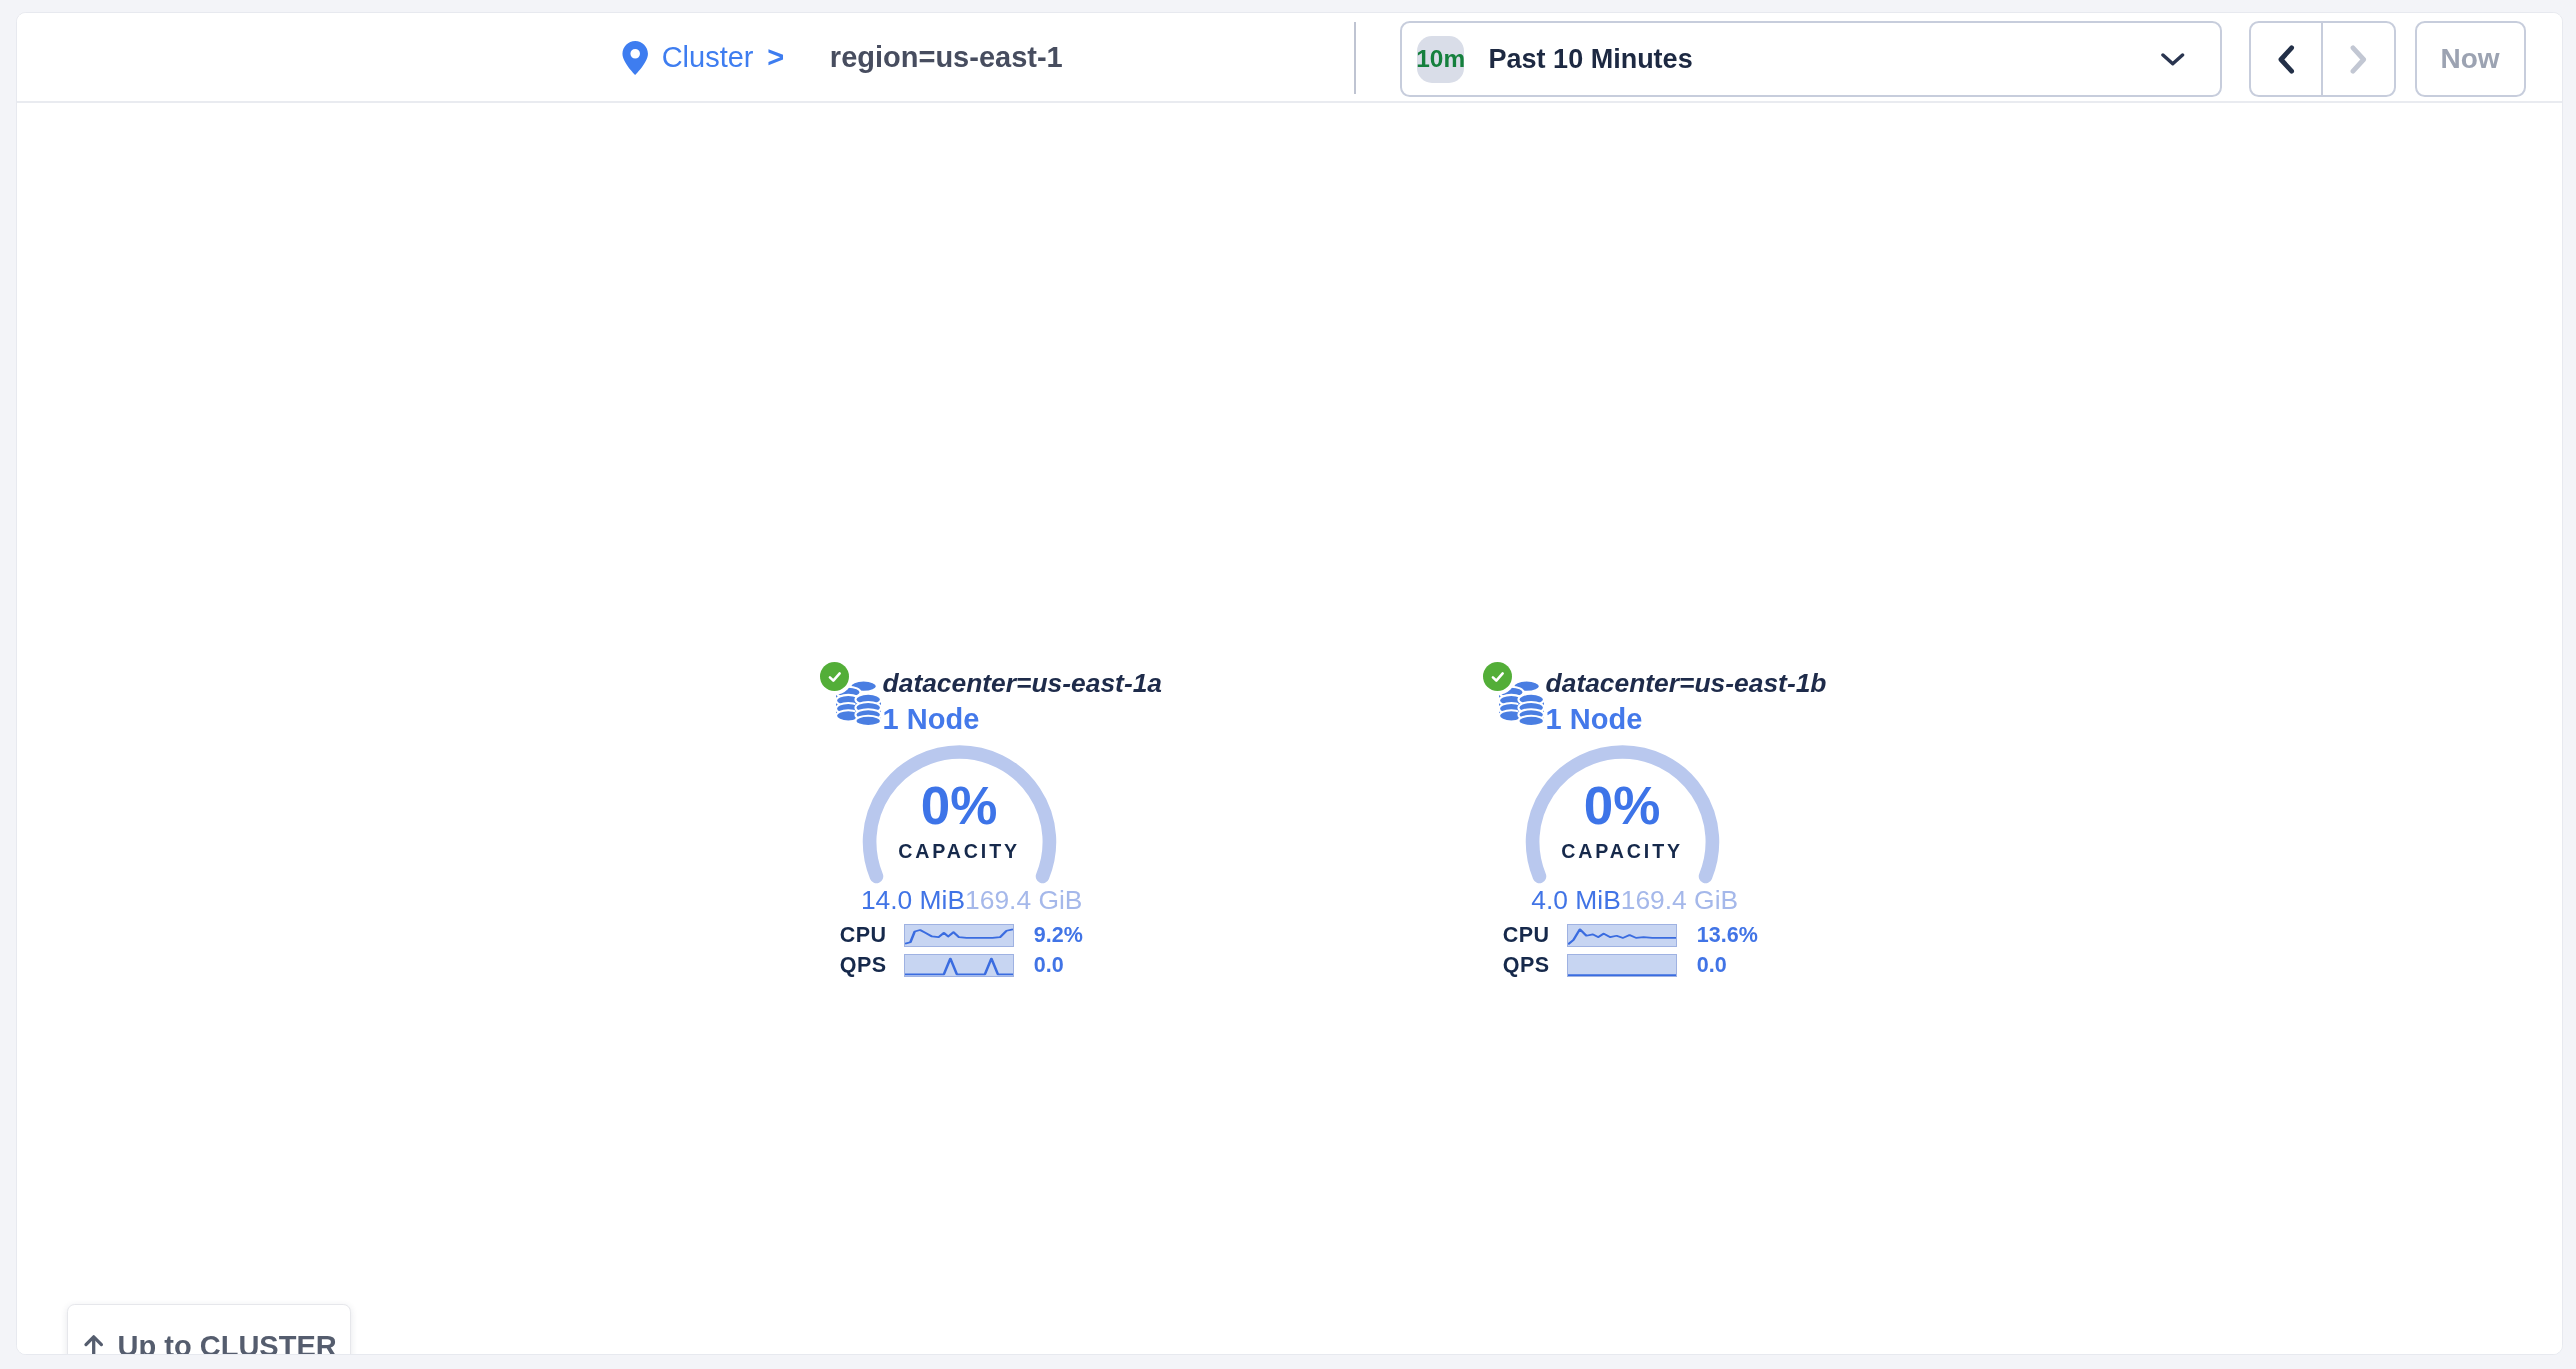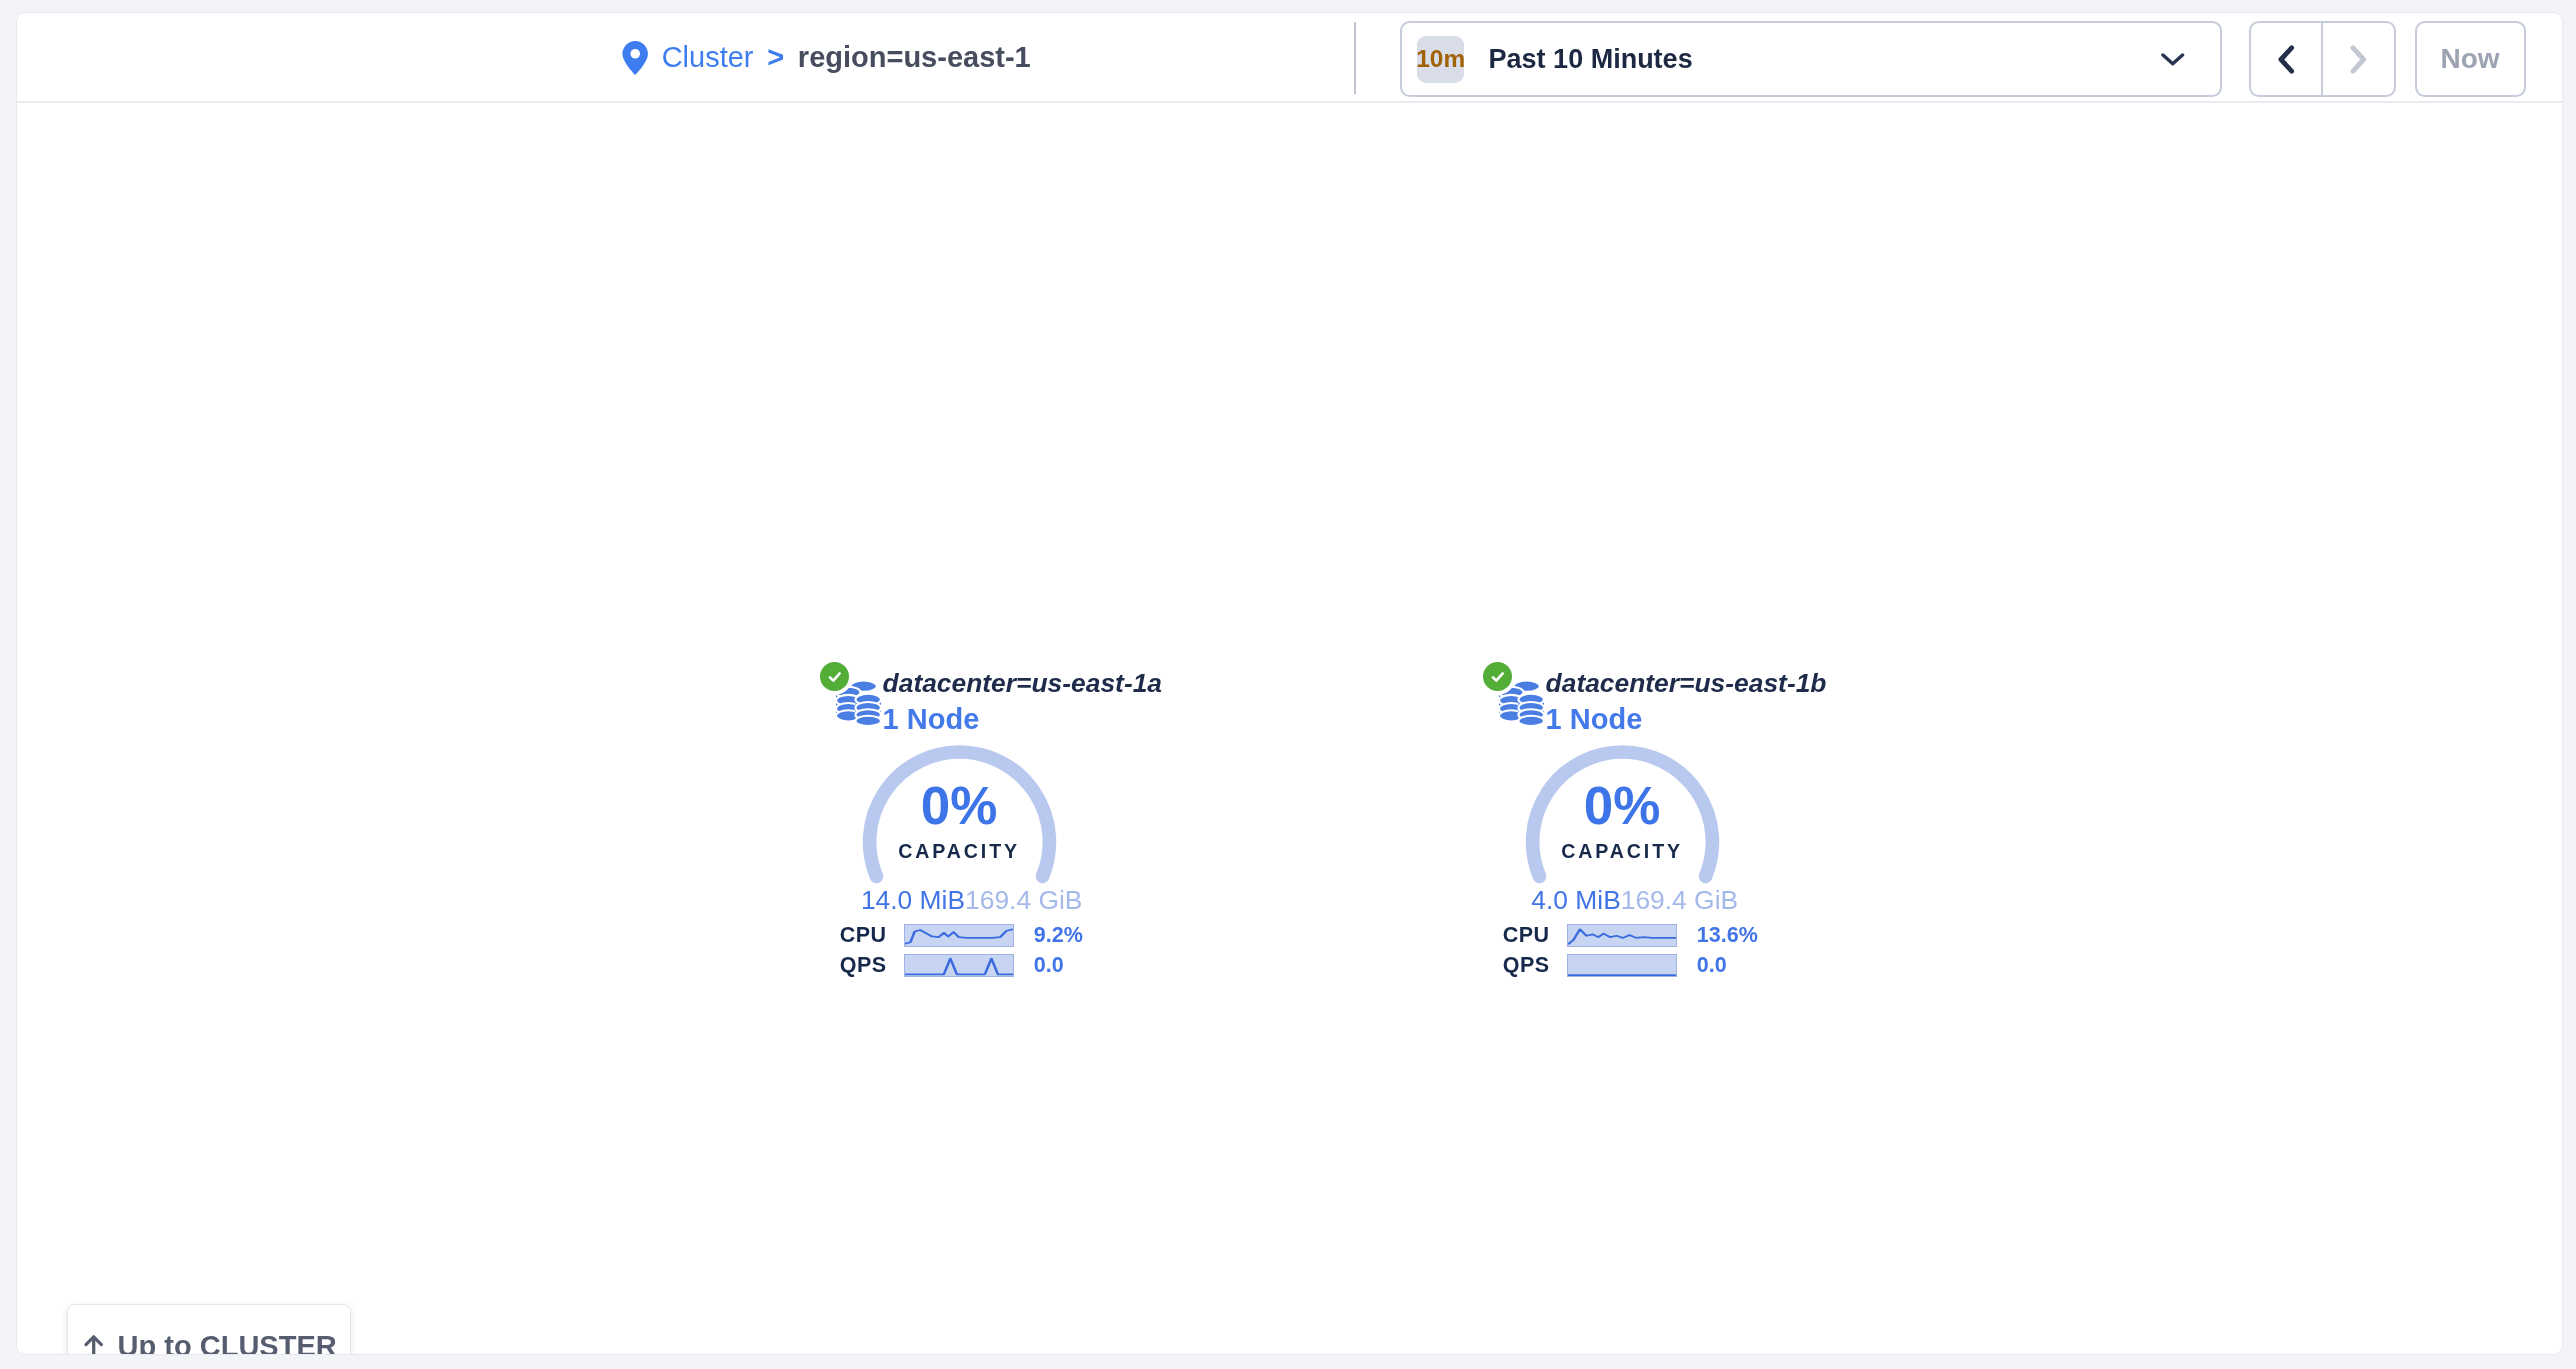--- a/index.html
+++ b/index.html
@@ -28,34 +28,34 @@
   .caret-down {
     width:0; height:0; border-left:10.8px solid transparent;
     border-right:10.8px solid transparent; border-top:13.7px solid #3e7df0;
   }
   .crumbs {
     position:absolute; left:605px; top:0; height:90px;
     display:flex; align-items:center; gap:13.7px;
   }
   .crumbs .crumb-link { font-size:29px; color:#3e7df0; cursor:pointer; }
   .crumbs .crumb-sep { font-size:29px; color:#3e7df0; font-weight:700; }
-  .crumbs .crumb-cur { font-size:29px; color:#474d5f; font-weight:700; }
+  .crumbs .crumb-cur { font-size:29px; color:#474d5f; font-weight:700;margin-left:32px; }
   .hdr-divider {
     position:absolute; left:1337px; top:9.8px; width:2px; height:72px;
     background:#bfc4d2;
   }
   .time-box {
     position:absolute; left:1383px; top:8.8px; width:822px; height:76px;
     border:2px solid #c7cddc; border-radius:9.8px; background:#fff;
     display:flex; align-items:center; cursor:pointer;
   }
   .time-badge {
     margin-left:15.6px; width:47px; height:47px; background:#d9dde8;
-    border-radius:9px; display:flex; align-items:center; justify-content:center;
-    font-size:24.4px; font-weight:700; color:#a16207;
+    border-radius:15px; display:flex; align-items:center; justify-content:center;
+    font-size:24.4px; font-weight:700; color:#15803d;
   }
   .time-label { margin-left:24.4px; font-size:27px; font-weight:700; color:#1d2942; }
   .time-chevron { margin-left:auto; margin-right:35px; }
   .nav-group {
     position:absolute; left:2232px; top:8.8px; width:147px; height:76px;
     border:2px solid #c7cddc; border-radius:9.8px; display:flex; background:#fff;
   }
   .nav-half { flex:1; display:flex; align-items:center; justify-content:center; cursor:pointer; }
   .nav-half + .nav-half { border-left:2px solid #c7cddc; }
   .now-btn {

